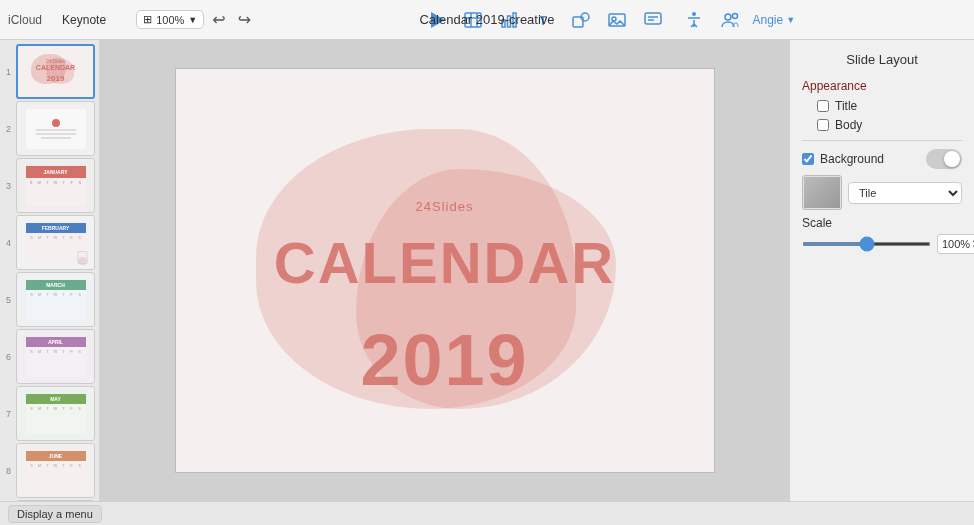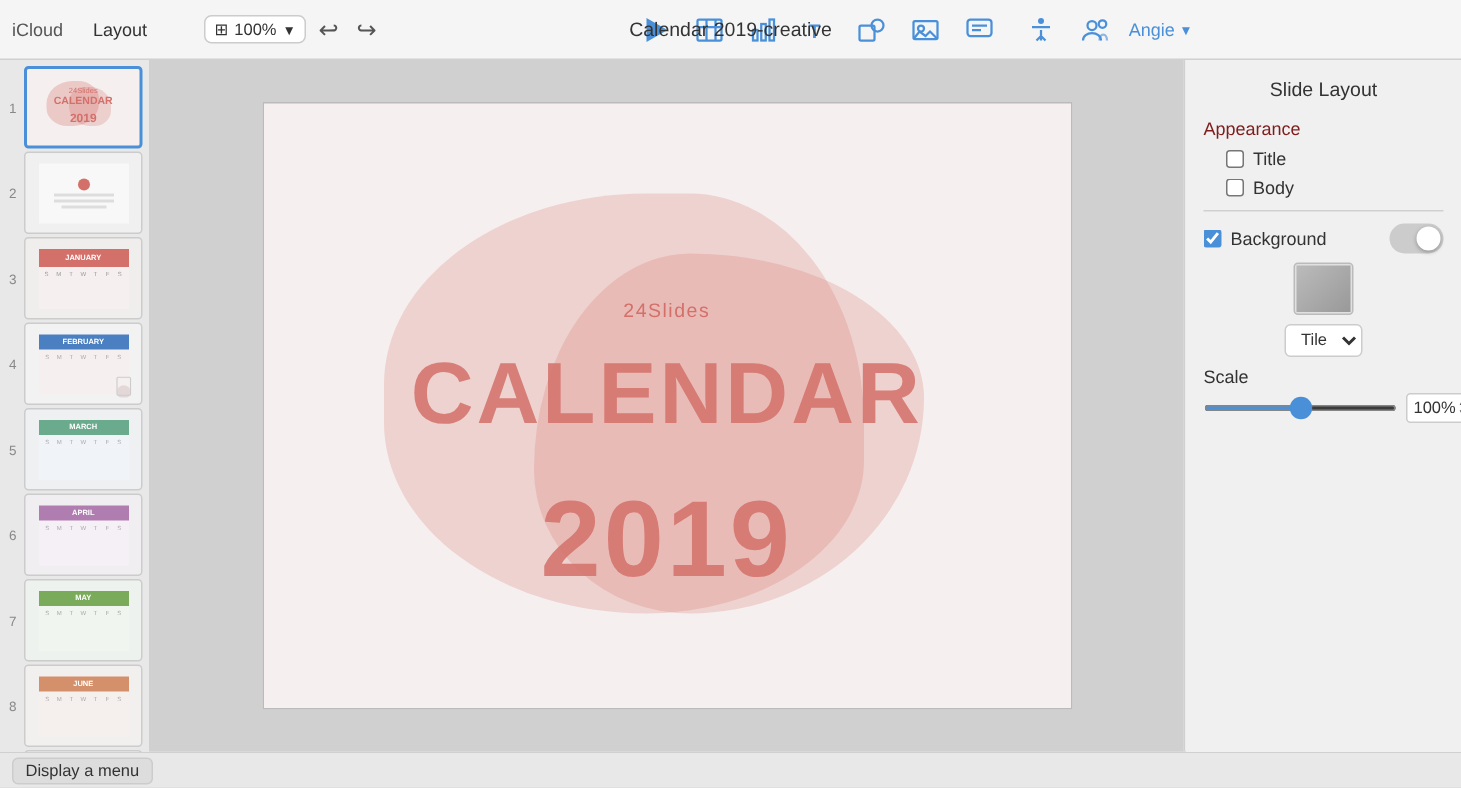--- a/index.html
+++ b/index.html
@@ -45,21 +45,21 @@
     .checkbox-row input[type=checkbox] { width: 12px; height: 12px; }
     .checkbox-row label { font-size: 12px; color: #333; }
     .bg-row { display: flex; align-items: center; gap: 6px; margin: 8px 0 6px 0; }
     .bg-checkbox { width: 12px; height: 12px; accent-color: #4a90d9; }
     .bg-label { font-size: 12px; color: #333; font-weight: 400; }
     .bg-toggle { margin-left: auto; display: flex; align-items: center; }
     .toggle-track { width: 36px; height: 20px; background: #ccc; border-radius: 10px; position: relative; cursor: pointer; }
     .toggle-thumb { width: 16px; height: 16px; background: white; border-radius: 50%; position: absolute; top: 2px; right: 2px; box-shadow: 0 1px 3px rgba(0,0,0,0.3); }
     .dropdown-row { margin-bottom: 6px; }
     .dropdown-select { width: 100%; padding: 3px 6px; font-size: 11px; border: 1px solid #ccc; border-radius: 4px; background: white; appearance: auto; color: #333; }
-    .image-fill-row { display: flex; gap: 6px; align-items: center; margin-bottom: 6px; flex-direction: column; }
+    .image-fill-row { display: flex; gap: 6px; align-items: center; margin-bottom: 6px; }
     .image-preview { width: 40px; height: 35px; background: #e0e0e0; border: 1px solid #bbb; border-radius: 3px; display: flex; align-items: center; justify-content: center; }
     .image-preview-inner { width: 36px; height: 31px; background: linear-gradient(135deg, #bbb 0%, #999 100%); }
     .choose-btn { flex: 1; padding: 4px 6px; font-size: 11px; background: #e8e8e8; border: 1px solid #ccc; border-radius: 4px; cursor: pointer; text-align: center; color: #333; }
     .scale-label { font-size: 12px; color: #333; margin-bottom: 4px; }
     .scale-row { display: flex; align-items: center; gap: 6px; }
     .scale-slider { flex: 1; height: 4px; accent-color: #4a90d9; }
     .scale-value { font-size: 11px; background: white; border: 1px solid #ccc; border-radius: 3px; padding: 1px 4px; color: #333; display: flex; align-items: center; gap: 1px; }
     .stepper { display: flex; flex-direction: column; }
     .stepper-btn { font-size: 8px; line-height: 1; background: none; border: none; cursor: pointer; color: #555; padding: 0; }
 
@@ -85,21 +85,21 @@
     .slide-panel::-webkit-scrollbar-thumb { background: #bbb; border-radius: 2px; }
 
     .divider { height: 1px; background: #d0d0d0; margin: 8px 0; }
   </style>
 </head>
 <body>
 
 <div class="top-bar">
   <div class="top-bar-left">
     <span class="icloud-label">iCloud</span>
-    <span class="keynote-label">Layout</span>
+    <span class="keynote-label">Keynote</span>
   </div>
 
   <div style="display:flex;align-items:center;gap:4px;">
     <div class="zoom-group">
       <span>⊞</span>
       <span>100%</span>
       <span style="font-size:9px;">▼</span>
     </div>
     <button class="nav-btn">↩</button>
     <button class="nav-btn">↪</button>

